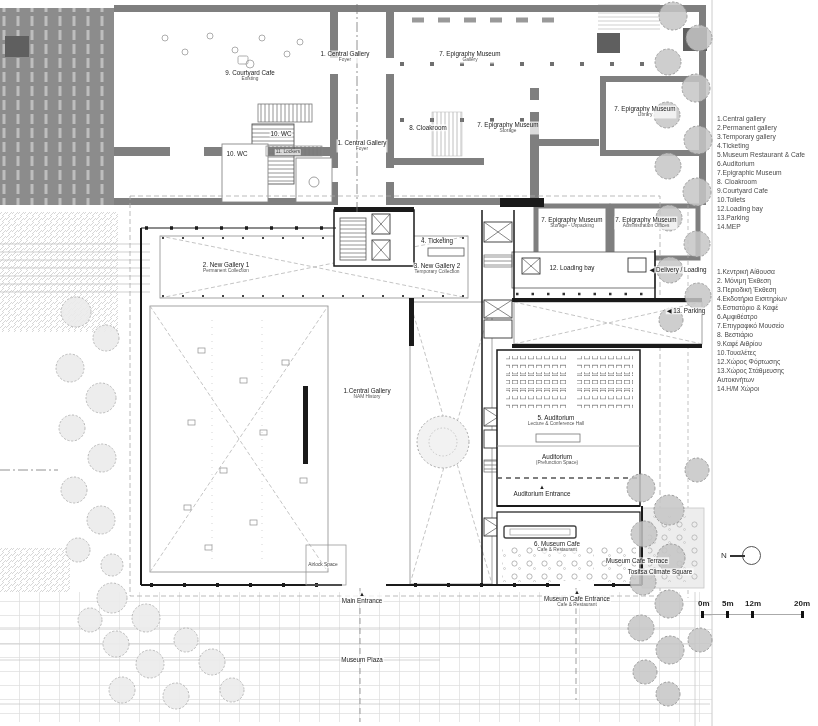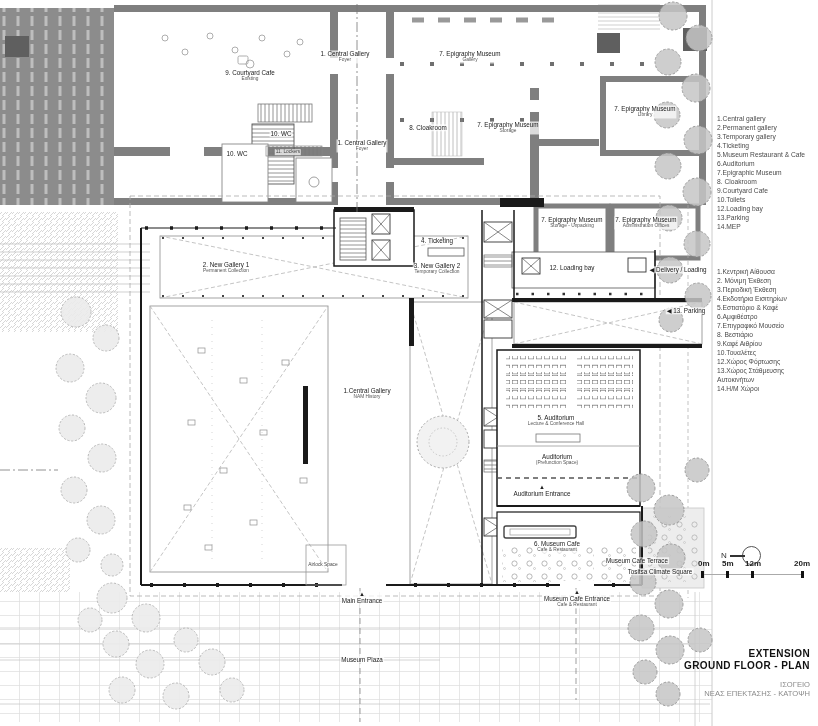--- a/index.html
+++ b/index.html
@@ -33,21 +33,21 @@
   .lbl.tiny{font-size:4.8px;color:#444;}
   
   .legend{position:absolute;left:717px;font-size:6.7px;line-height:1.34;color:#4a4a4a;z-index:6;}
   .legend div{white-space:nowrap;}
   .legend.en{top:115px;}
   .legend.gr{top:268px;}
   .north{position:absolute;left:721px;top:546px;display:flex;align-items:center;z-index:6;}
   .north .nl{font-size:8px;color:#333;margin-right:3px;}
   .north .nbar{width:15px;height:2px;background:#333;margin-right:-3px;z-index:2;}
   .north .ncirc{width:19px;height:19px;border:1px solid #555;border-radius:50%;background:#fff;}
-  .scalebar{position:absolute;left:698px;top:559px;width:115px;height:22px;z-index:6;}
+  .scalebar{position:absolute;left:698px;top:599px;width:115px;height:22px;z-index:6;}
   .scalebar span{position:absolute;top:0;font-size:8px;font-weight:bold;color:#222;}
   .scalebar i{position:absolute;top:12px;width:2.6px;height:7px;background:#111;}
   .scalebar .base{position:absolute;top:15px;left:3px;width:103px;height:1px;background:#aaa;}
   .titleblock{position:absolute;right:8px;top:648px;text-align:right;z-index:6;}
   .titleblock .t1,.titleblock .t2{font-size:10px;font-weight:bold;letter-spacing:.4px;color:#111;line-height:1.15;}
   .titleblock .g1,.titleblock .g2{font-size:7.6px;color:#8a8a8a;line-height:1.25;}
   .titleblock .g1{margin-top:9px;}
 </style>
 </head>
 <body>
@@ -430,20 +430,14 @@
     <span style="left:24px">5m</span>
     <span style="left:47px">12m</span>
     <span style="left:96px">20m</span>
     <span class="base"></span>
     <i style="left:3px"></i>
     <i style="left:28px"></i>
     <i style="left:53px"></i>
     <i style="left:103px"></i>
   </div>
 
-  <div class="titleblock">
-    <div class="t1">EXTENSION</div>
-    <div class="t2">GROUND FLOOR - PLAN</div>
-    <div class="g1">ΙΣΟΓΕΙΟ</div>
-    <div class="g2">ΝΕΑΣ ΕΠΕΚΤΑΣΗΣ - ΚΑΤΟΨΗ</div>
-  </div>
 
 </div>
 
 </body></html>

